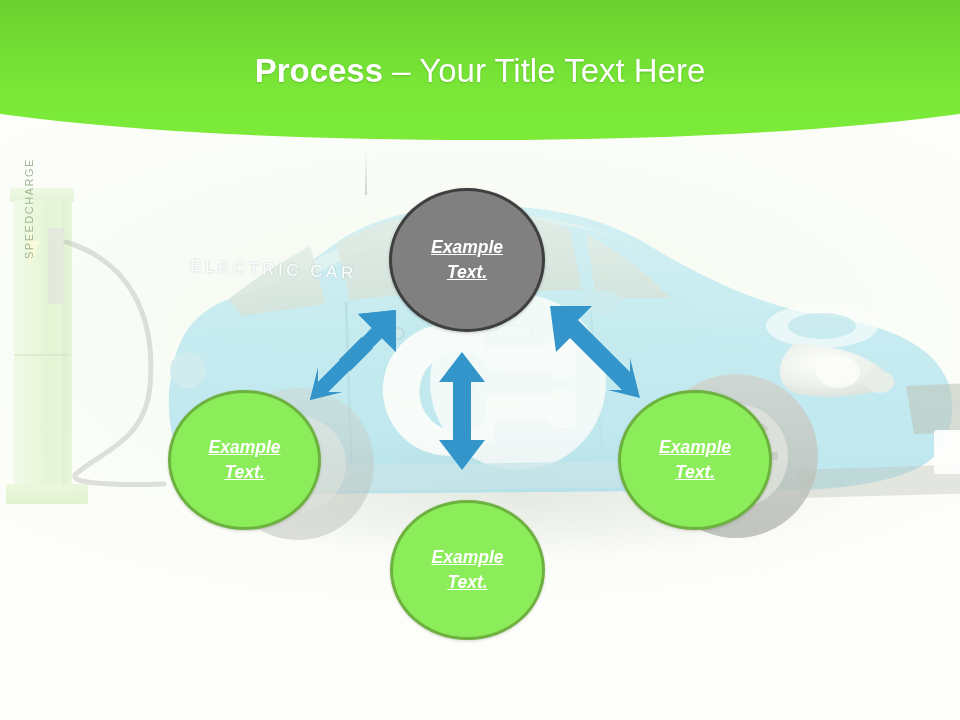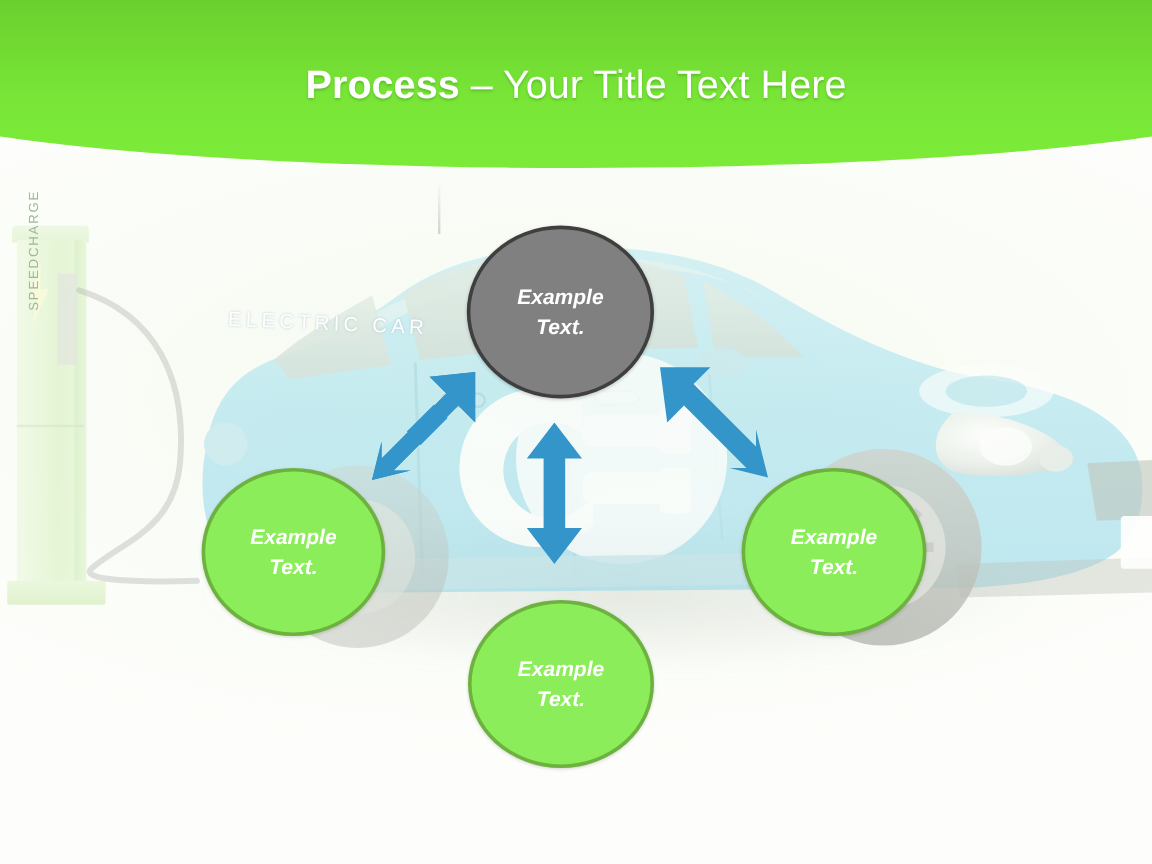--- a/index.html
+++ b/index.html
@@ -184,20 +184,21 @@
     align-items: center;
     justify-content: center;
     text-align: center;
     color: #ffffff;
     font-style: italic;
     font-weight: bold;
     font-size: 17.5px;
     line-height: 1.45;
     font-family: "Liberation Sans", sans-serif;
     box-sizing: border-box;
+    text-decoration: underline;
   }
   .bubble span { display: block; }
   .bubble.gray {
     background: #808080;
     border: 3px solid #3f3f3f;
     box-shadow: 0 1px 3px rgba(0,0,0,.22);
   }
   .bubble.green {
     background: #8ced5b;
     border: 3px solid #6db23f;

